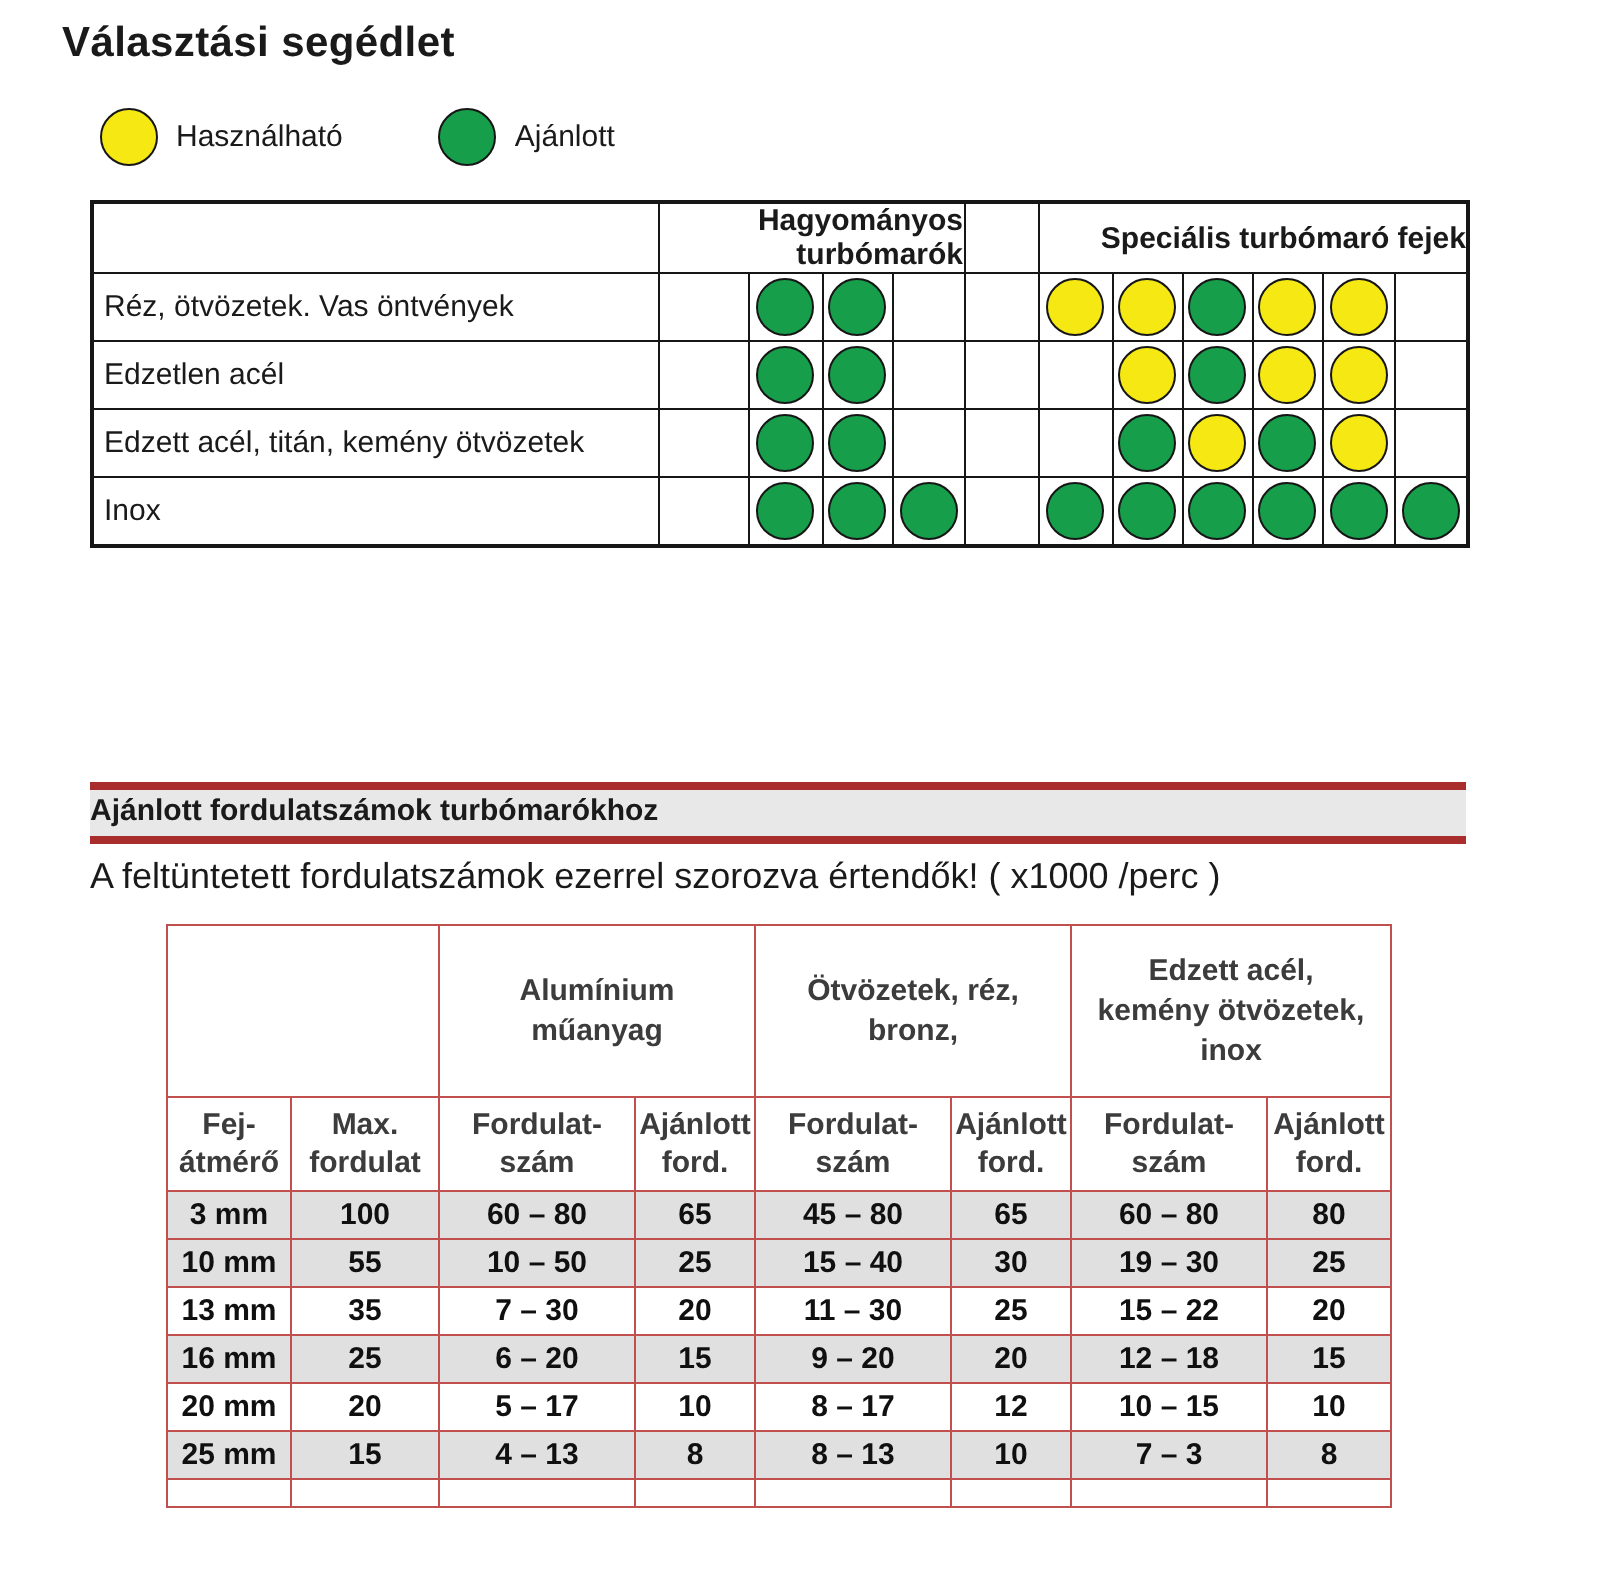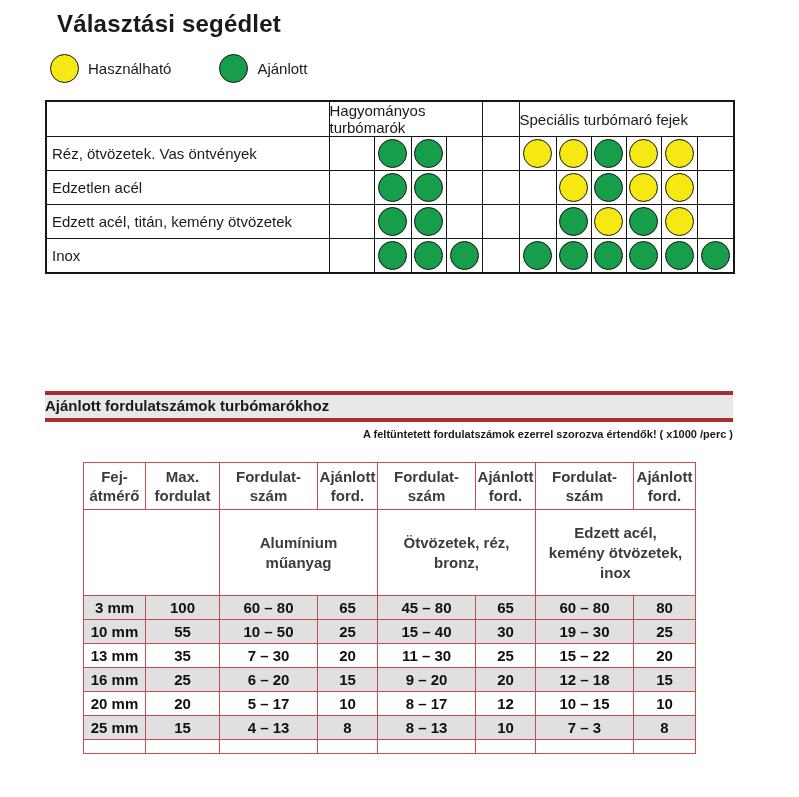--- a/index.html
+++ b/index.html
@@ -1,44 +1,44 @@
 <!DOCTYPE html>
 <html><head>
 <meta charset="utf-8">
 <style>
   *{box-sizing:border-box;margin:0;padding:0}
   html,body{width:799px;height:797px}
   body{position:relative;overflow:hidden;background:#fff;color:#1a1a1a;
        font-family:"Liberation Sans",sans-serif;}
 
-  .title{position:absolute;left:57px;top:10px;font-size:24px;font-weight:bold;letter-spacing:.2px}
+  .title{position:absolute;left:31px;top:10px;font-size:21px;font-weight:bold;letter-spacing:.2px}
 
   .legend{position:absolute;left:50px;top:54px;display:flex;align-items:center;font-size:15px}
   .legend .dot{width:29px;height:29px;border-radius:50%;border:1px solid #161616;flex:0 0 auto}
   .legend .lbl{margin-left:9px}
   .legend .dot.second{margin-left:48px}
 
   table{border-collapse:collapse;table-layout:fixed}
 
   
   .sel{position:absolute;left:45px;top:100px;border:2px solid #161616}
   .sel td{border:1px solid #161616;height:34px;font-size:15px;vertical-align:middle;overflow:hidden}
   .sel tr.hdr2 td{height:29px}
-  .sel td.grp{font-weight:normal;text-align:left}
+  .sel td.grp{font-weight:bold;text-align:right}
   .sel td.rowhead{font-weight:bold;padding-left:5px}
   .sel td.lbl{padding-left:5px}
   .sel td.num{text-align:center}
   .sel td.markcell{padding:0}
   .mark{display:block;width:29px;height:29px;border-radius:50%;border:1px solid #161616;margin:0 auto}
 
   
   .banner{position:absolute;left:45px;top:391px;width:688px;height:31px;background:#e9e8e8;
           border-top:4px solid #aa2d2d;border-bottom:4px solid #aa2d2d;
           text-align:left;font-weight:bold;font-size:15px;line-height:22px}
-  .note{position:absolute;left:45px;top:428px;width:688px;text-align:right;font-weight:bold;font-size:11px}
+  .note{position:absolute;left:45px;top:428px;width:688px;text-align:left;font-weight:normal;font-size:18px}
 
   
   .spd{position:absolute;left:83px;top:462px;border:1px solid #c0504d}
   .spd td{border:1px solid #c0504d;text-align:center;vertical-align:middle;
           font-size:15px;font-weight:bold;overflow:hidden}
   .spd td.h1{height:86px;color:#3c3c3c;white-space:pre-line;line-height:20px}
   .spd td.h2{height:47px;color:#3c3c3c;white-space:pre-line;line-height:19px}
   .spd td.d{height:24px;color:#101010}
   .spd tr.gray td{background:#e0e0e0}
   .spd td.cut{height:14px;background:#fff}
@@ -201,47 +201,47 @@
       <col style="width: 74px;">
       <col style="width: 98px;">
       <col style="width: 60px;">
       <col style="width: 98px;">
       <col style="width: 60px;">
       <col style="width: 98px;">
       <col style="width: 62px;">
     </colgroup>
     <tbody>
       <tr>
+        <td colspan="2" class="h1"></td>
+        <td colspan="2" class="h1">Alumínium
+műanyag</td>
+        <td colspan="2" class="h1">Ötvözetek, réz,
+bronz,</td>
+        <td colspan="2" class="h1">Edzett acél,
+kemény ötvözetek,
+inox</td>
+      </tr>
+      <tr>
         <td class="h2">Fej-
 átmérő</td>
         <td class="h2">Max.
 fordulat</td>
         <td class="h2">Fordulat-
 szám</td>
         <td class="h2">Ajánlott
 ford.</td>
         <td class="h2">Fordulat-
 szám</td>
         <td class="h2">Ajánlott
 ford.</td>
         <td class="h2">Fordulat-
 szám</td>
         <td class="h2">Ajánlott
 ford.</td>
       </tr>
-      <tr>
-        <td colspan="2" class="h1"></td>
-        <td colspan="2" class="h1">Alumínium
-műanyag</td>
-        <td colspan="2" class="h1">Ötvözetek, réz,
-bronz,</td>
-        <td colspan="2" class="h1">Edzett acél,
-kemény ötvözetek,
-inox</td>
-      </tr>
       <tr class="gray">
         <td class="d">3 mm</td>
         <td class="d">100</td>
         <td class="d">60 – 80</td>
         <td class="d">65</td>
         <td class="d">45 – 80</td>
         <td class="d">65</td>
         <td class="d">60 – 80</td>
         <td class="d">80</td>
       </tr>

